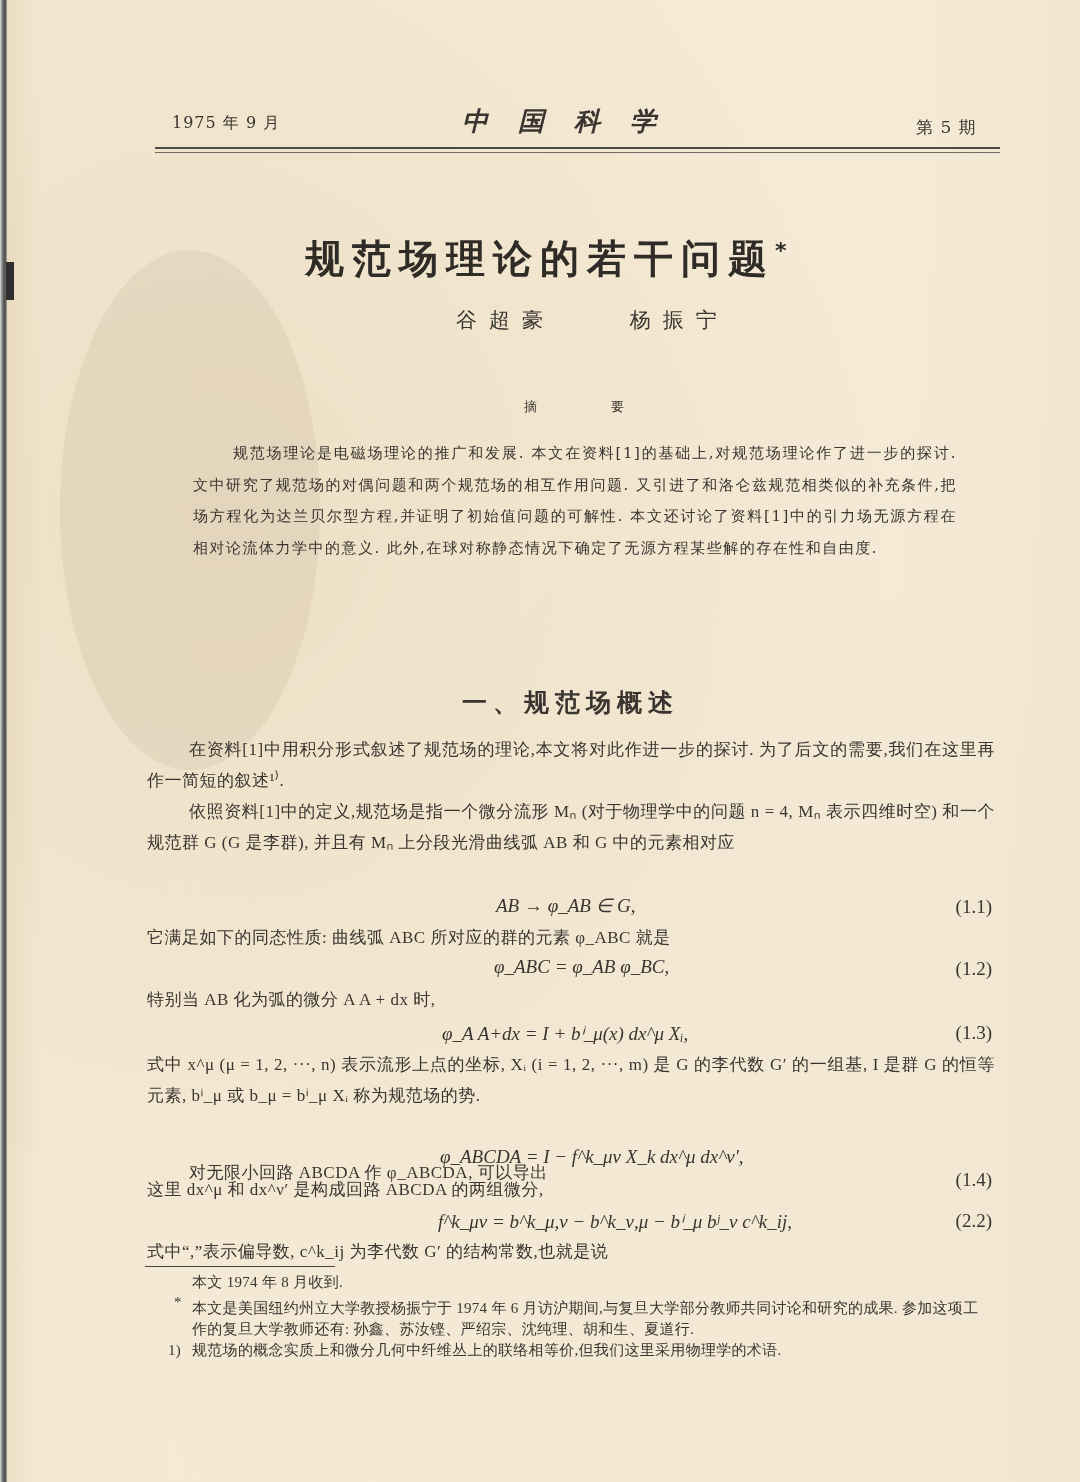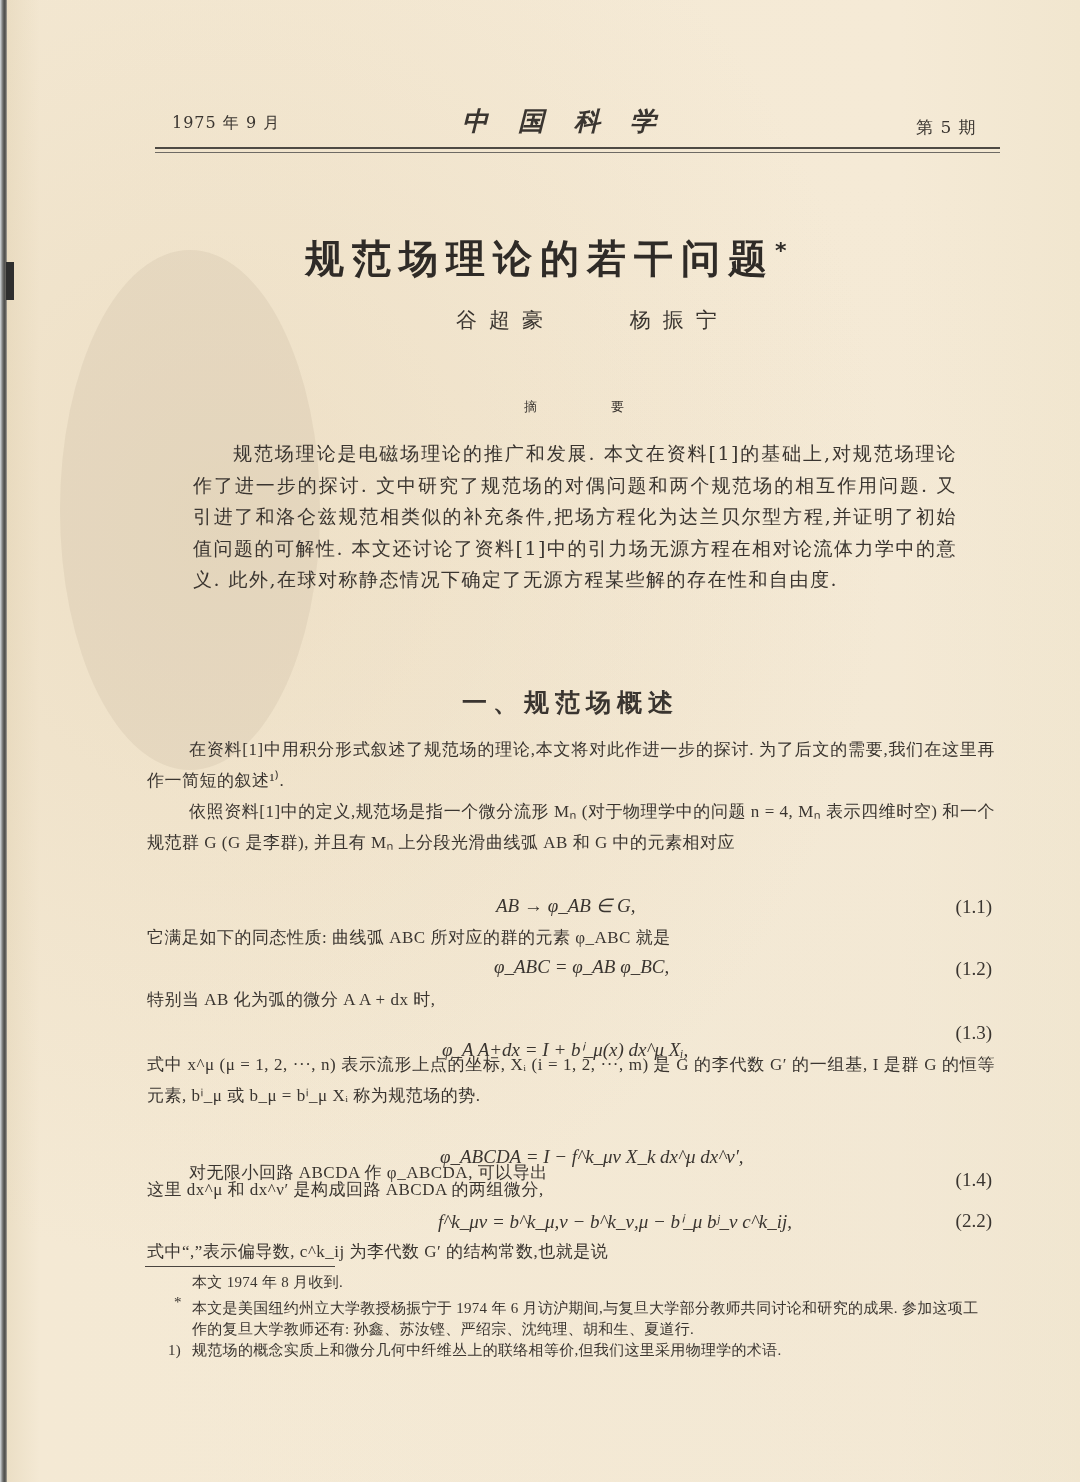--- a/index.html
+++ b/index.html
@@ -21,21 +21,21 @@
   .abs { position: absolute; }
   .header-left { left: 172px; top: 113px; font-size: 16px; letter-spacing: 1px; }
   .header-center { left: 462px; top: 104px; font-size: 26px; letter-spacing: 30px; font-style: italic; font-weight: bold; }
   .header-right { left: 916px; top: 116px; font-size: 17px; letter-spacing: 1px; }
   .rule-top { left: 155px; top: 147px; width: 845px; height: 2px; background: #4e4a44; }
   .rule-bot { left: 155px; top: 152px; width: 845px; height: 1px; background: #6e6a64; }
   .title { left: 305px; top: 232px; font-family: "DejaVu Sans", sans-serif; font-weight: bold; font-size: 39px; letter-spacing: 8px; color: #2f2b27; }
   .title sup { font-size: 22px; letter-spacing: 0; }
   .authors { left: 456px; top: 306px; font-size: 21px; letter-spacing: 12px; }
   .abstract-head { left: 512px; top: 398px; font-family: "DejaVu Sans", sans-serif; font-weight: normal; font-size: 13px; letter-spacing: 74px; margin-left: 12px; }
-  .abstract { left: 193px; top: 438px; width: 764px; font-size: 19px; line-height: 31.5px; text-align: justify; text-indent: 40px; letter-spacing: 1.5px; }
+  .abstract { left: 193px; top: 438px; width: 764px; font-size: 15px; line-height: 31.5px; text-align: justify; text-indent: 40px; letter-spacing: 1.5px; }
   .section-head { left: 462px; top: 686px; font-family: "DejaVu Sans", sans-serif; font-weight: bold; font-size: 25px; letter-spacing: 6px; }
   .para { left: 147px; width: 848px; font-size: 17px; line-height: 31px; text-align: justify; letter-spacing: 0.5px; font-family: "Liberation Serif", serif; }
   .indent { text-indent: 42px; }
   .eq { font-size: 19px; font-family: "Liberation Serif", serif; font-style: italic; }
   .eqnum { right: 88px; font-size: 19px; font-family: "Liberation Serif", serif; }
   .footnote-rule { left: 145px; top: 1266px; width: 190px; height: 1px; background: #4a4540; }
   .fn { font-size: 15px; font-family: "Liberation Serif", serif; letter-spacing: 0.3px; line-height: 21px; }
   .smudge { position: absolute; border-radius: 50%; background: rgba(200,185,160,0.25); }
 </style>
 </head>
@@ -65,21 +65,21 @@
 <div class="abs eq" style="left:496px;top:894px;">AB → φ_AB ∈ G,</div>
 <div class="abs eqnum" style="top:896px;">(1.1)</div>
 
 <div class="abs para" style="top:922px;">它满足如下的同态性质: 曲线弧 ABC 所对应的群的元素 φ_ABC 就是</div>
 
 <div class="abs eq" style="left:494px;top:956px;">φ_ABC = φ_AB φ_BC,</div>
 <div class="abs eqnum" style="top:958px;">(1.2)</div>
 
 <div class="abs para" style="top:984px;">特别当 AB 化为弧的微分 A A + dx 时,</div>
 
-<div class="abs eq" style="left:442px;top:1020px;margin-top:16px;">φ_A A+dx = I + bⁱ_μ(x) dx^μ Xᵢ,</div>
+<div class="abs eq" style="left:442px;top:1020px;">φ_A A+dx = I + bⁱ_μ(x) dx^μ Xᵢ,</div>
 <div class="abs eqnum" style="top:1022px;">(1.3)</div>
 
 <div class="abs para" style="top:1049px;">式中 x^μ (μ = 1, 2, ···, n) 表示流形上点的坐标, Xᵢ (i = 1, 2, ···, m) 是 G 的李代数 G′ 的一组基, I 是群 G 的恒等元素, bⁱ_μ 或 b_μ = bⁱ_μ Xᵢ 称为规范场的势.</div>
 
 <div class="abs para indent" style="top:1111px;margin-top:46px;">对无限小回路 ABCDA 作 φ_ABCDA, 可以导出</div>
 
 <div class="abs eq" style="left:440px;top:1146px;">φ_ABCDA = I − f^k_μν X_k dx^μ dx^ν′,</div>
 <div class="abs eqnum" style="top:1148px;margin-top:21px;">(1.4)</div>
 
 <div class="abs para" style="top:1174px;">这里 dx^μ 和 dx^ν′ 是构成回路 ABCDA 的两组微分,</div>

